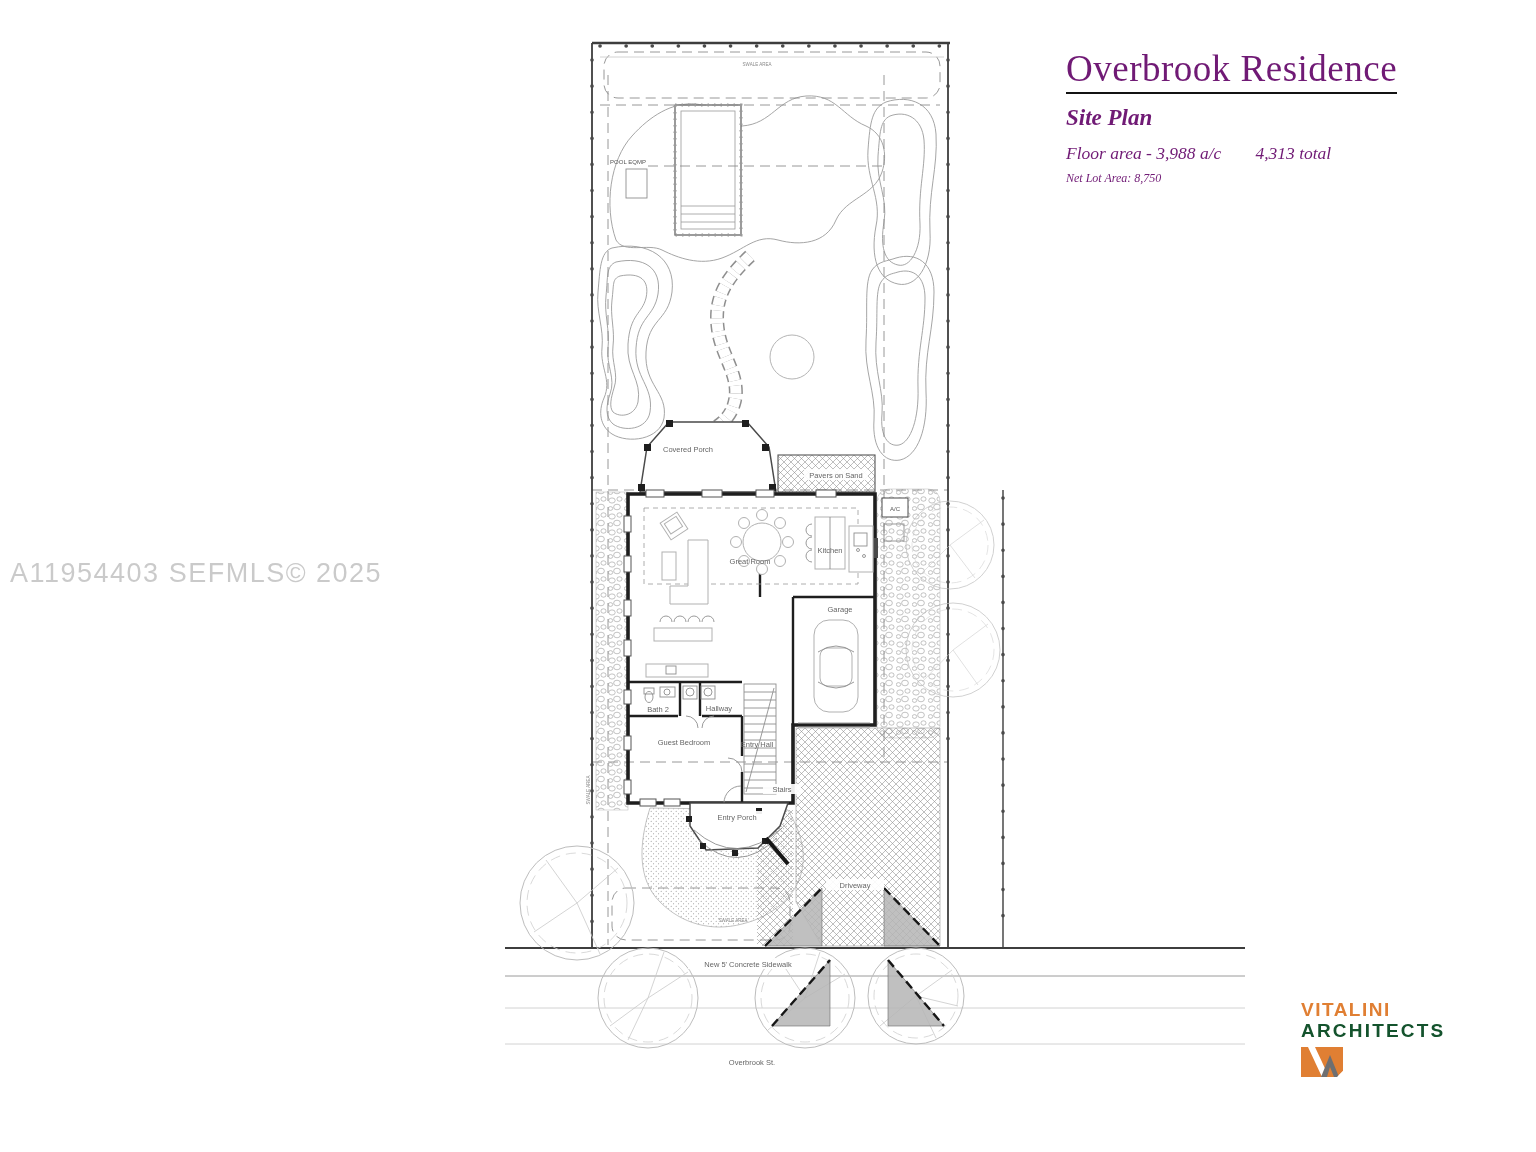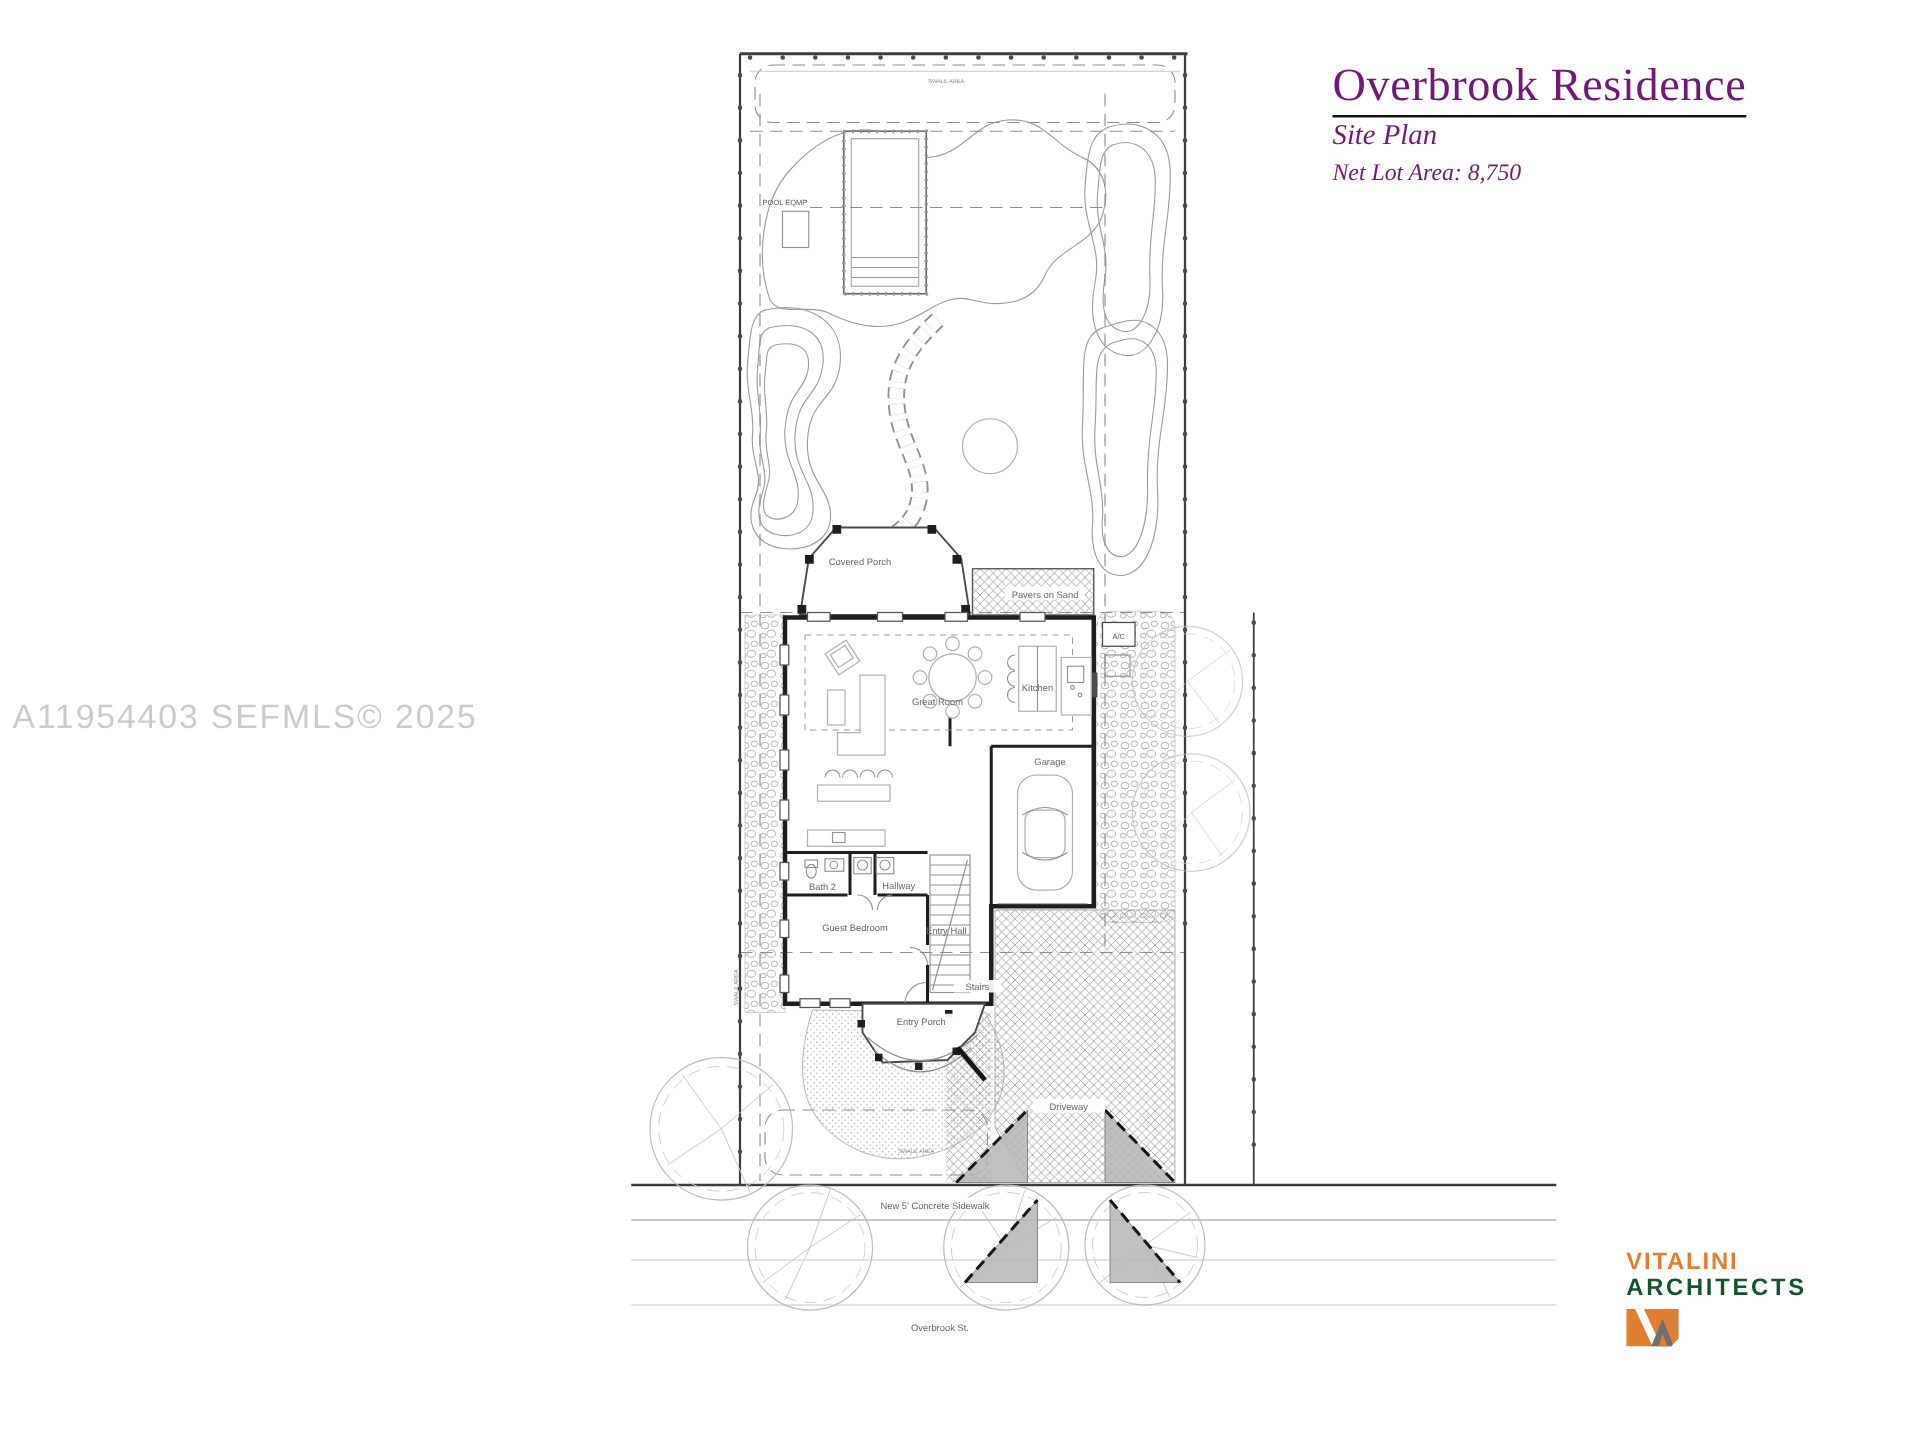--- a/index.html
+++ b/index.html
@@ -7,24 +7,24 @@
   .plan-svg{position:absolute;left:0;top:0;}
 
   
   .watermark{position:absolute;left:6px;top:560px;width:420px;height:44px;}
   .watermark span{position:absolute;left:0;top:0;font-size:27px;color:#979797;letter-spacing:1.5px;white-space:nowrap;}
   .watermark .ghost{transform:translate(4px,-2px);opacity:.5;}
 
   
   .titleblock{position:absolute;left:1066px;top:50px;width:400px;color:#701a75;font-family:"Liberation Serif","DejaVu Serif",serif;}
   .tb-title{font-size:37px;letter-spacing:.5px;border-bottom:2.5px solid #131313;padding-bottom:3px;display:inline-block;line-height:1.05;}
-  .tb-sub{font-size:23px;font-style:italic;font-weight:normal;margin-top:1px;}
+  .tb-sub{font-size:23px;font-style:italic;font-weight:bold;margin-top:11px;}
   .tb-line{font-size:17.5px;font-style:italic;margin-top:12px;}
   .tb-line .right{margin-left:34px;}
-  .tb-line2{font-size:19px;font-style:italic;margin-top:7px;}
+  .tb-line2{font-size:12px;font-style:italic;margin-top:7px;}
 
   
   .logo{position:absolute;left:1301px;top:1000px;}
   .logo-top{color:#E07F33;font-weight:bold;font-size:19px;letter-spacing:1.5px;line-height:1.1;}
   .logo-bottom{color:#14532d;font-weight:bold;font-size:19px;letter-spacing:2.2px;line-height:1.1;}
   .logo-mark{margin-top:5px;}
 
   
   .bnd{stroke:#3d3d3d;fill:none;}
   .posts{stroke:#4a4a4a;stroke-width:3.6;stroke-linecap:round;stroke-dasharray:0.1 26;fill:none;}
@@ -324,20 +324,23 @@
   </g>
 </svg>
 
 <div class="watermark">
   <span class="ghost">A11954403  SEFMLS© 2025</span>
 </div>
 
 <div class="titleblock">
   <div class="tb-title">Overbrook Residence</div>
   <div class="tb-sub">Site Plan</div>
+  <div class="tb-line">
+    <span>Floor area - 3,988 a/c</span><span class="right">4,313 total</span>
+  </div>
   <div class="tb-line2">Net Lot Area: 8,750</div>
 </div>
 
 <div class="logo">
   <div class="logo-top">VITALINI</div>
   <div class="logo-bottom">ARCHITECTS</div>
   <svg class="logo-mark" width="42" height="34" viewBox="0 0 42 34">
     <polygon points="0,0 42,0 42,24 36,30 0,30" fill="#E07F33"></polygon>
     <polygon points="7,0 14,0 28,30 21,30" fill="#ffffff"></polygon>
     <polygon points="20,30 29,8 38,30" fill="#6E6F71"></polygon>

